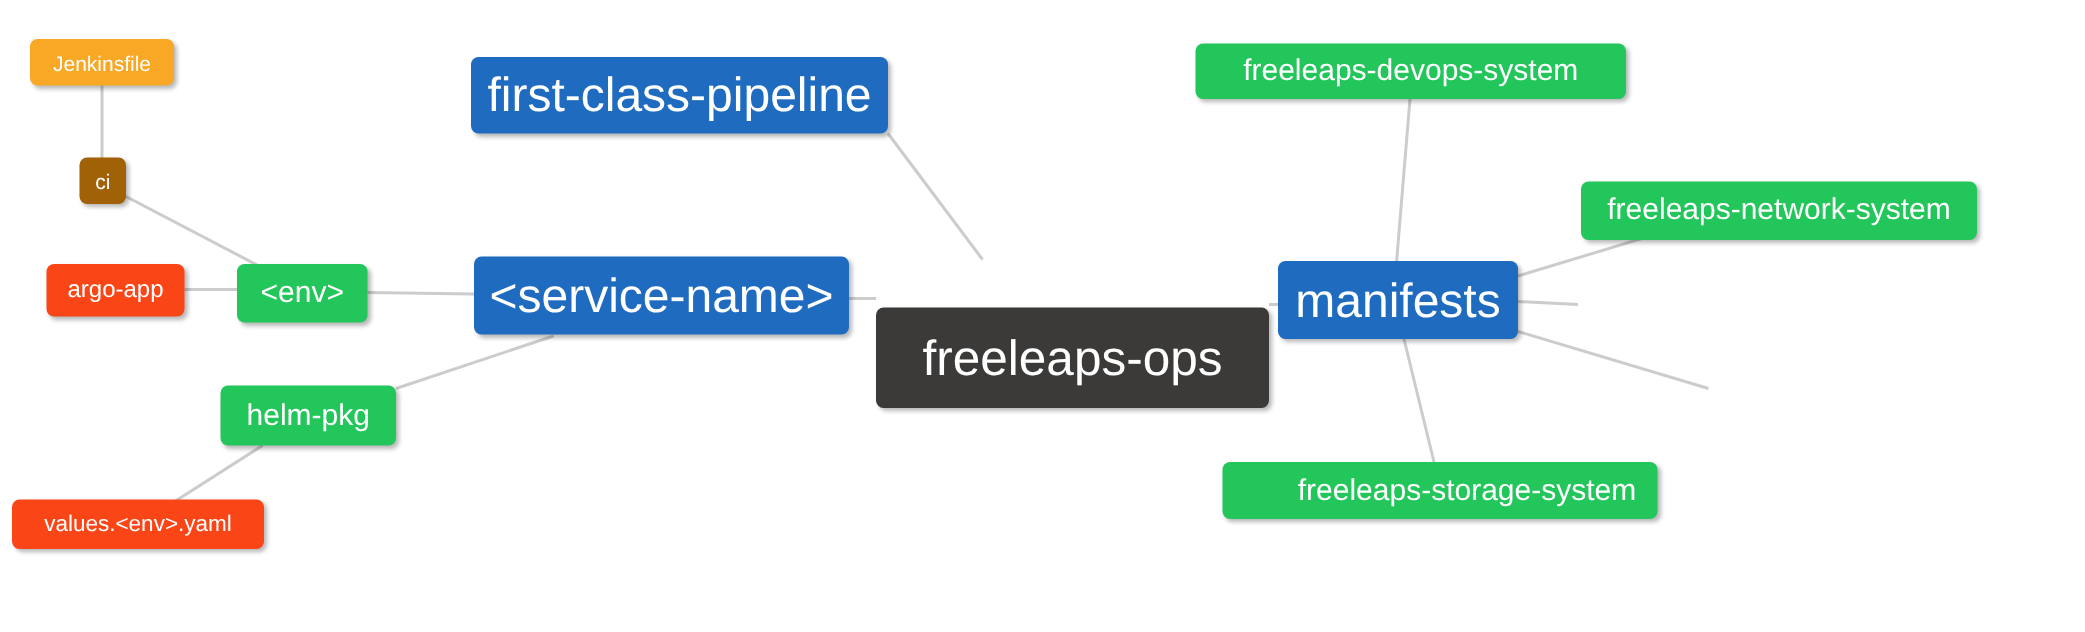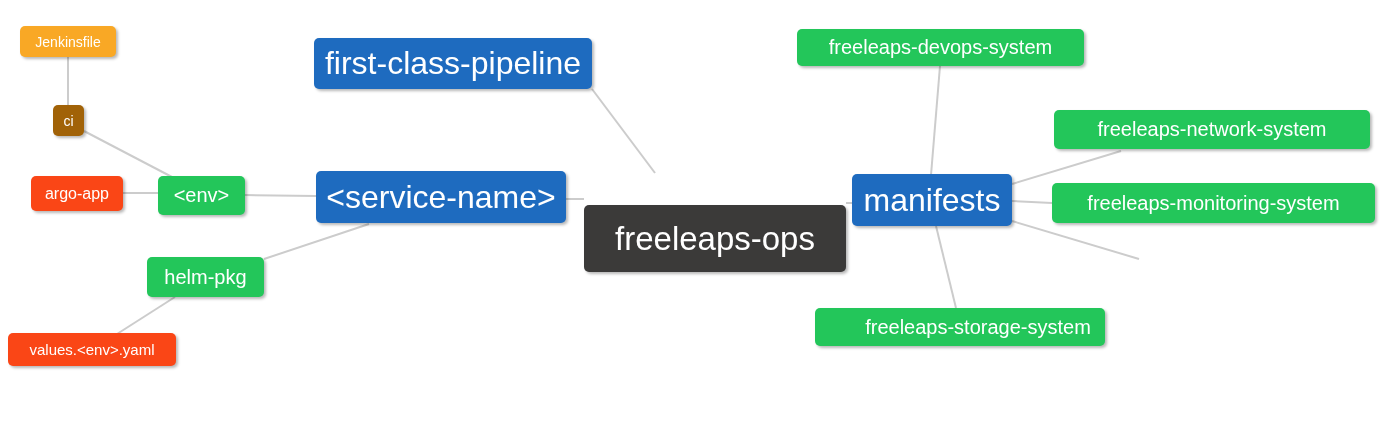--- a/index.html
+++ b/index.html
@@ -68,20 +68,19 @@
   <div class="node sz-l" style="left: 314px; top: 38px; width: 278px; height: 51px; background: rgb(30, 107, 191);">first-class-pipeline</div>
 
   <div class="node sz-l" style="left: 316px; top: 171px; width: 250px; height: 52px; background: rgb(30, 107, 191);">&lt;service-name&gt;</div>
 
   <div class="node sz-xl" style="left: 584px; top: 172px; width: 262px; height: 67px; background: rgb(59, 58, 57);">freeleaps-ops</div>
 
   <div class="node sz-l" style="left: 852px; top: 174px; width: 160px; height: 52px; background: rgb(30, 107, 191);">manifests</div>
 
   <div class="node sz-m" style="left: 797px; top: 29px; width: 287px; height: 37px; background: rgb(35, 198, 90);">freeleaps-devops-system</div>
 
-  <div class="node sz-m" style="left: 1054px; top: 110px; width: 316px; height: 39px; background: rgb(35, 198, 90);">freeleaps-network-system</div>
+  <div class="node sz-m" style="left: 1054px; top: 121px; width: 264px; height: 39px; background: rgb(35, 198, 90);">freeleaps-network-system</div>
 
-  <div class="node sz-m" style="left: 1052px; top: 183px; width: 323px; height: 40px; background: rgb(35, 198, 90);">freeleaps-monitoring-system</div>
 
 
   <div class="node sz-m" style="left: 815px; top: 308px; width: 290px; height: 38px; background: rgb(35, 198, 90); padding-left: 36px;">freeleaps-storage-system</div>
 
 </div>
 
 </body></html>

